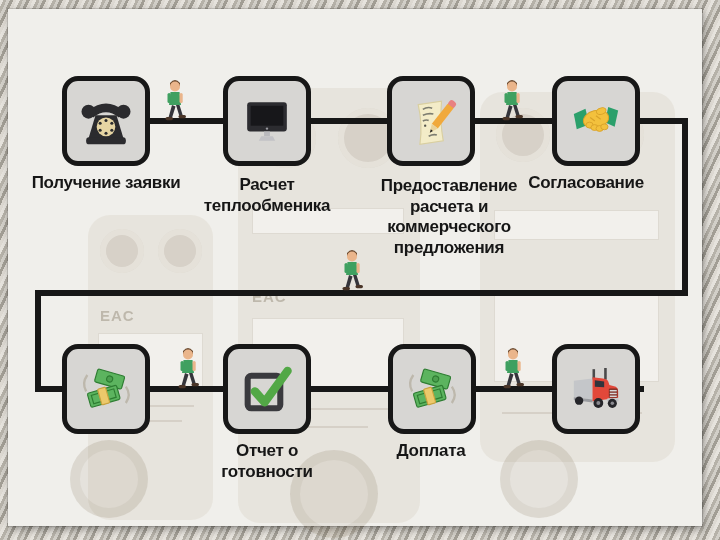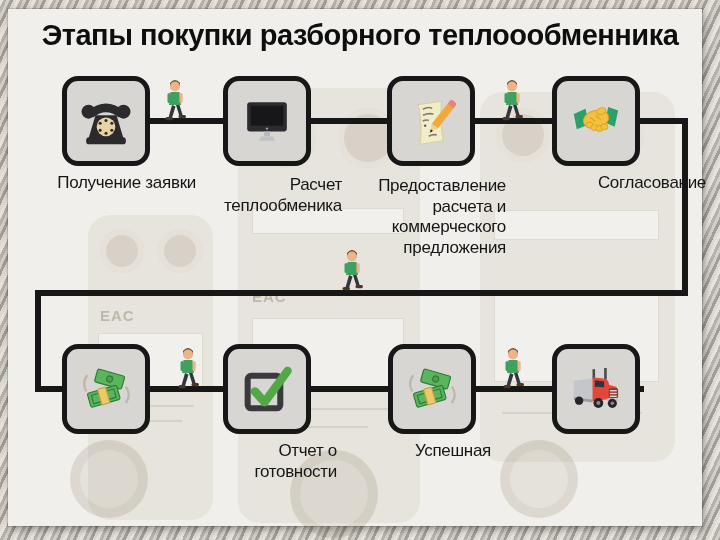--- a/index.html
+++ b/index.html
@@ -21,22 +21,22 @@
   .ghost .plate{position:absolute;background:rgba(255,255,255,.45);box-shadow:inset 0 0 0 1px rgba(110,95,70,.15);}
   .ghost .eac{position:absolute;font-weight:bold;color:rgba(95,82,60,.30);font-size:15px;letter-spacing:1px;}
   .ghost .mline{position:absolute;height:2px;background:rgba(110,95,70,.14);}
   .bigport{position:absolute;border-radius:50%;background:rgba(140,120,90,.10);
     box-shadow:inset 0 0 0 10px rgba(120,100,75,.08);z-index:2;pointer-events:none;}
   
   .cline{position:absolute;background:#171717;z-index:3;}
   .step-box{position:absolute;width:88px;height:90px;box-sizing:border-box;background:#d7d6d3;
     border:5px solid #171717;border-radius:16px;display:flex;align-items:center;justify-content:center;z-index:4;}
   .walker{position:absolute;width:26px;height:46px;z-index:4;}
-  .step-label{position:absolute;z-index:4;text-align:right;color:#161616;font-size:17px;
-    line-height:1.22;letter-spacing:-0.3px;font-weight:400;}
+  .step-label{position:absolute;z-index:4;text-align:center;color:#161616;font-size:17px;
+    line-height:1.22;letter-spacing:-0.3px;font-weight:700;}
   .title{position:absolute;left:20px;top:19px;width:680px;text-align:center;z-index:4;
     font-size:29px;font-weight:700;color:#0e0e0e;letter-spacing:-0.5px;}
   
   .watermark{position:absolute;left:604px;top:492px;display:flex;align-items:center;gap:5px;z-index:5;
     color:rgba(255,255,255,.78);text-shadow:0 1px 2px rgba(120,115,105,.45);}
   .watermark .wm-text{font-size:28px;font-weight:700;letter-spacing:-0.5px;}
 </style>
 </head>
 <body>
 
@@ -67,21 +67,20 @@
     <div class="port" style="left:16px;top:16px;width:54px;height:54px;"></div>
     <div class="port" style="left:110px;top:16px;width:54px;height:54px;"></div>
     <div class="plate" style="left:14px;top:118px;width:165px;height:30px;"></div>
     <div class="plate" style="left:14px;top:200px;width:165px;height:90px;"></div>
     <div class="mline" style="left:22px;top:320px;width:140px;"></div>
   </div>
   <div class="bigport" style="left:70px;top:440px;width:78px;height:78px;"></div>
   <div class="bigport" style="left:290px;top:450px;width:88px;height:88px;"></div>
   <div class="bigport" style="left:500px;top:440px;width:78px;height:78px;"></div>
 
-  <div class="title">Этапы покупки разборного теплоообменника</div>
 
   <div class="cline" style="left:100px;top:118px;width:544px;height:6px;"></div>
   <div class="cline" style="left:640px;top:118px;width:48px;height:6px;"></div>
   <div class="cline" style="left:682px;top:118px;width:6px;height:178px;"></div>
   <div class="cline" style="left:35px;top:290px;width:653px;height:6px;"></div>
   <div class="cline" style="left:35px;top:290px;width:6px;height:102px;"></div>
   <div class="cline" style="left:35px;top:386px;width:40px;height:6px;"></div>
   <div class="cline" style="left:100px;top:386px;width:544px;height:6px;"></div>
 
   <div class="step-box" style="left:62px;top:76px;">
@@ -251,18 +250,18 @@
     <rect x="5.5" y="15" width="3.2" height="10" rx="1.6" fill="#3fa060"></rect>
     <rect x="17.5" y="15" width="3.2" height="10" rx="1.6" fill="#eab58b"></rect>
     <path d="M10 27 L6.5 39.5 L9.8 40.5 L13.5 28.5 Z" fill="#35353b"></path>
     <path d="M14 27 L17.5 38.5 L20.8 37.5 L17.5 27 Z" fill="#35353b"></path>
     <rect x="3.5" y="39" width="7.5" height="3.2" rx="1.6" fill="#4a3528"></rect>
     <rect x="16.5" y="37" width="7.5" height="3.2" rx="1.6" fill="#4a3528"></rect>
   </svg>
 
   <div class="step-label" style="left:16px;top:173px;width:180px;">Получение заявки</div>
   <div class="step-label" style="left:192px;top:175px;width:150px;">Расчет теплообменика</div>
-  <div class="step-label" style="left:356px;top:176px;width:150px;">Предоставление расчета и коммерческого предложения</div>
-  <div class="step-label" style="left:526px;top:173px;width:180px;">Согласование</div>
+  <div class="step-label" style="left:374px;top:176px;width:150px;">Предоставление расчета и коммерческого предложения</div>
+  <div class="step-label" style="left:496px;top:173px;width:180px;">Согласование</div>
   <div class="step-label" style="left:197px;top:441px;width:140px;">Отчет о готовности</div>
-  <div class="step-label" style="left:371px;top:441px;width:120px;">Успешная</div>
+  <div class="step-label" style="left:371px;top:441px;width:120px;">Доплата</div>
 
 </div>
 
 </body></html>

